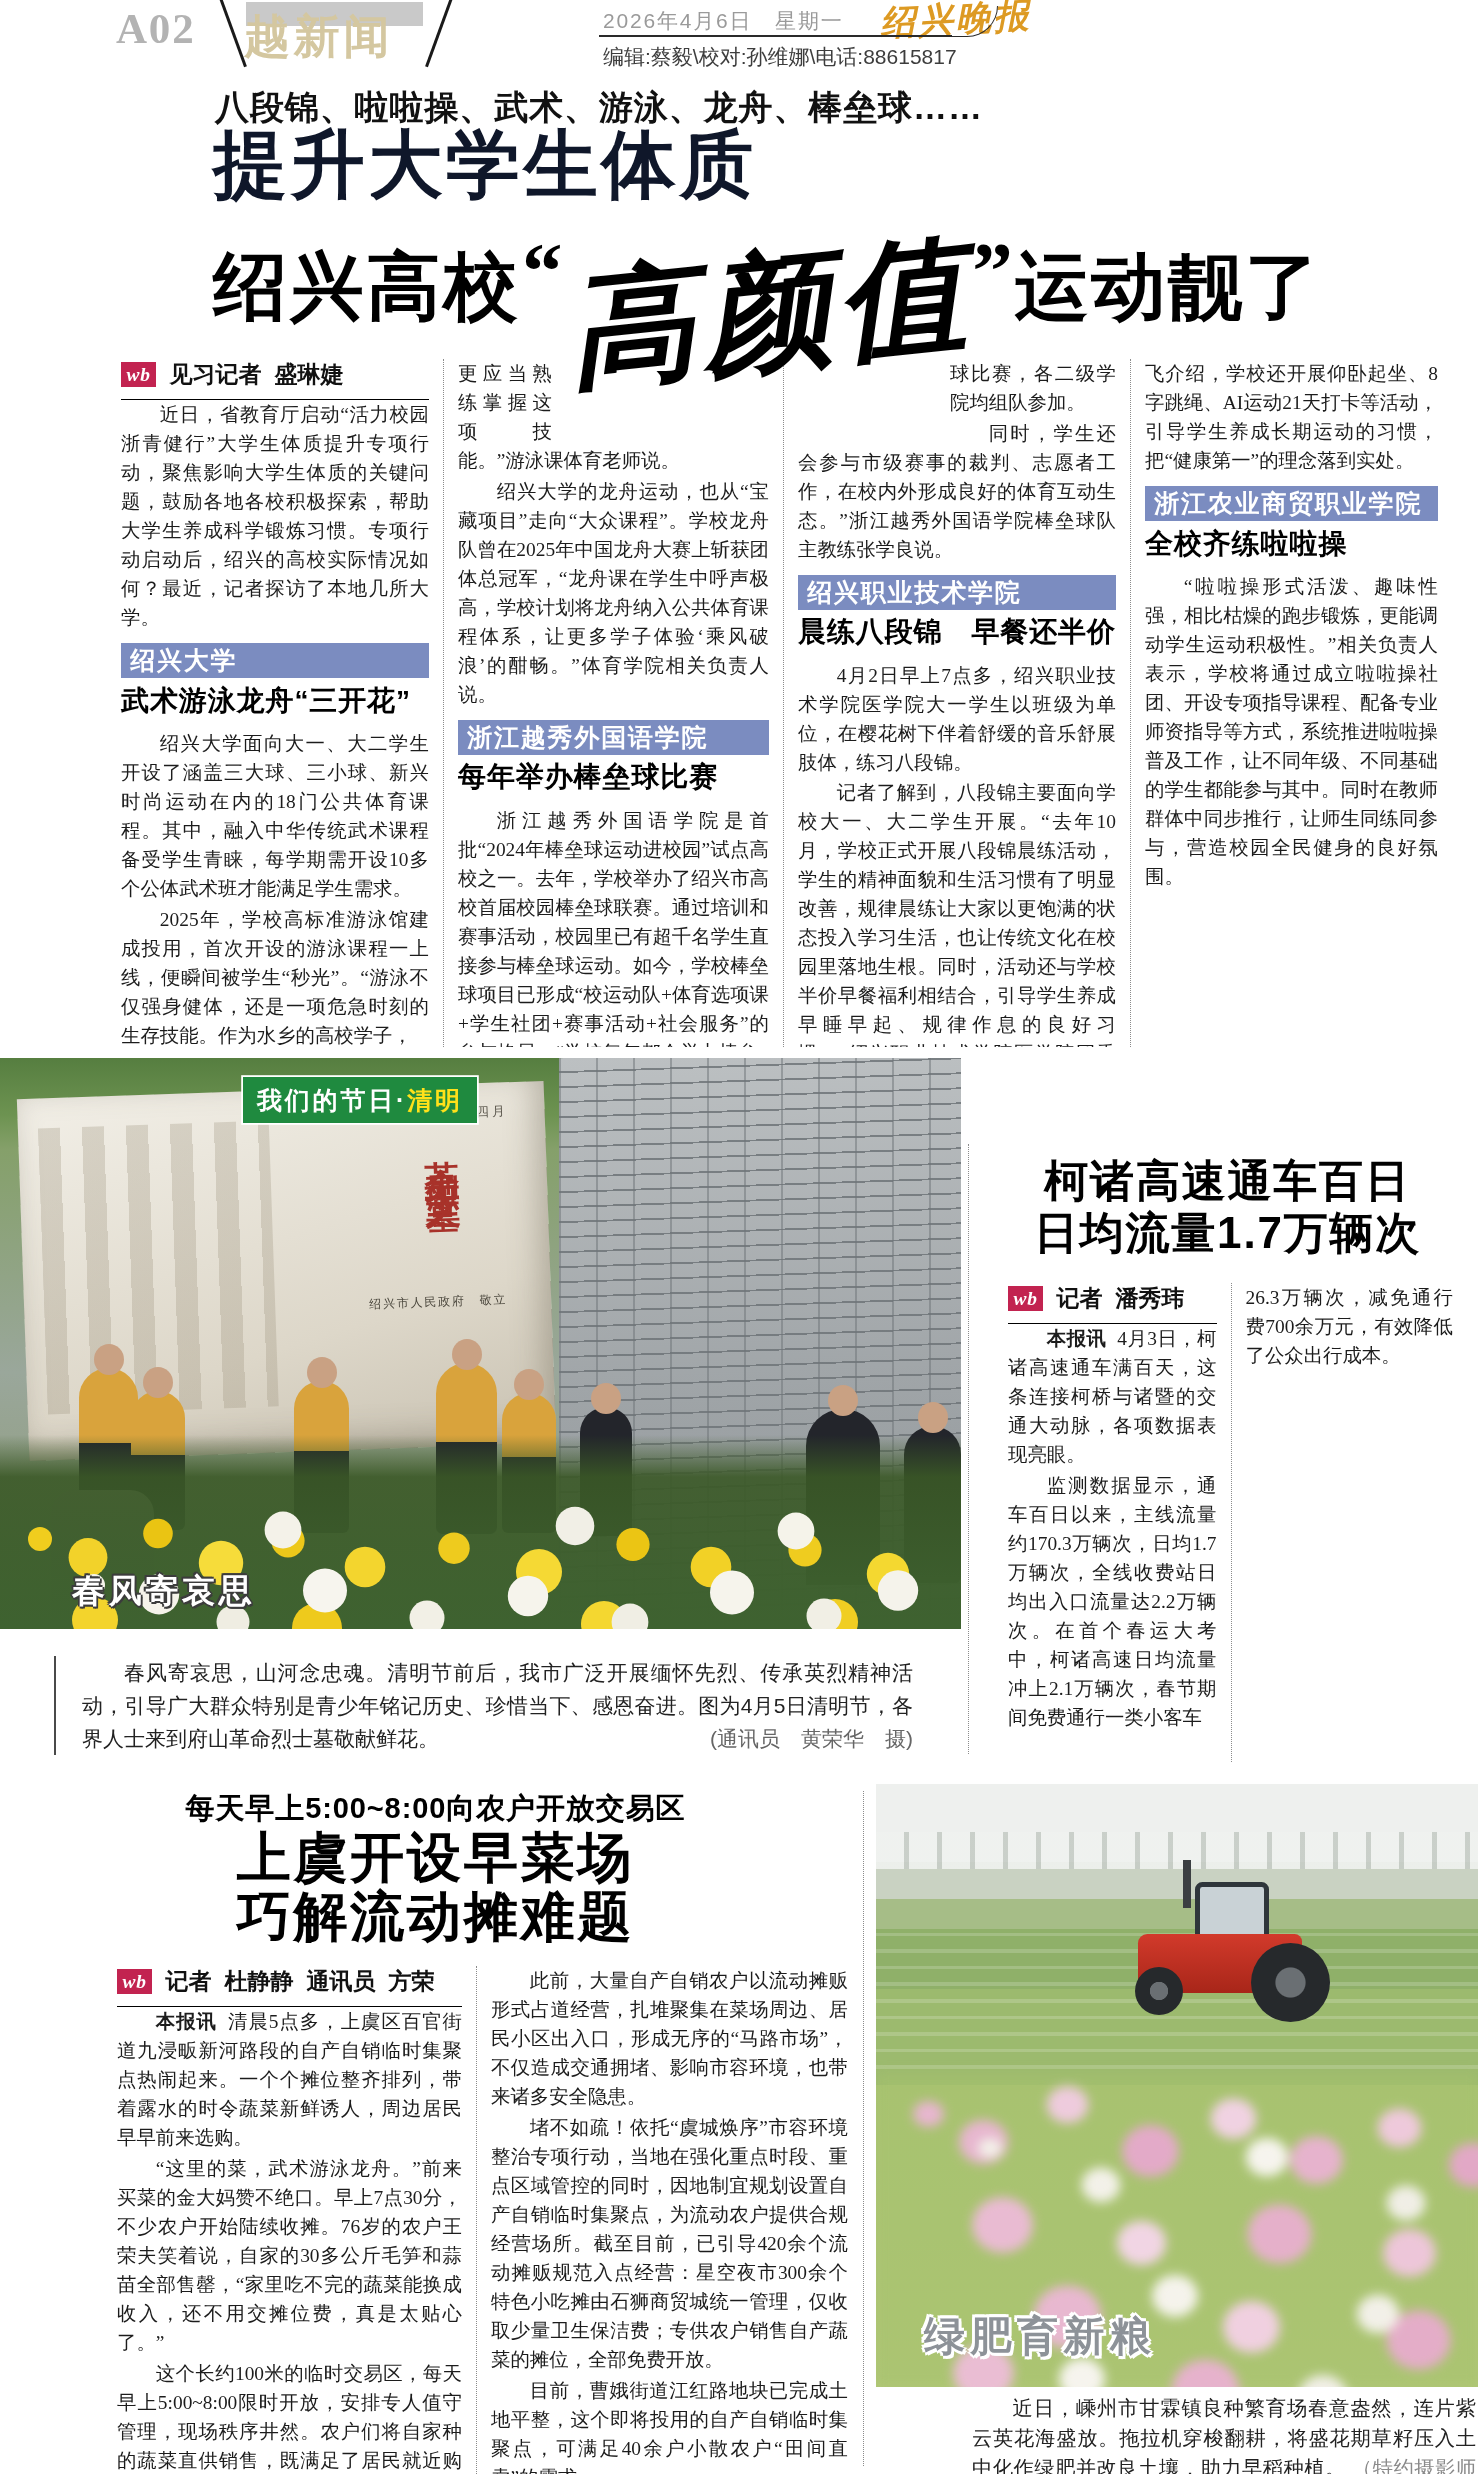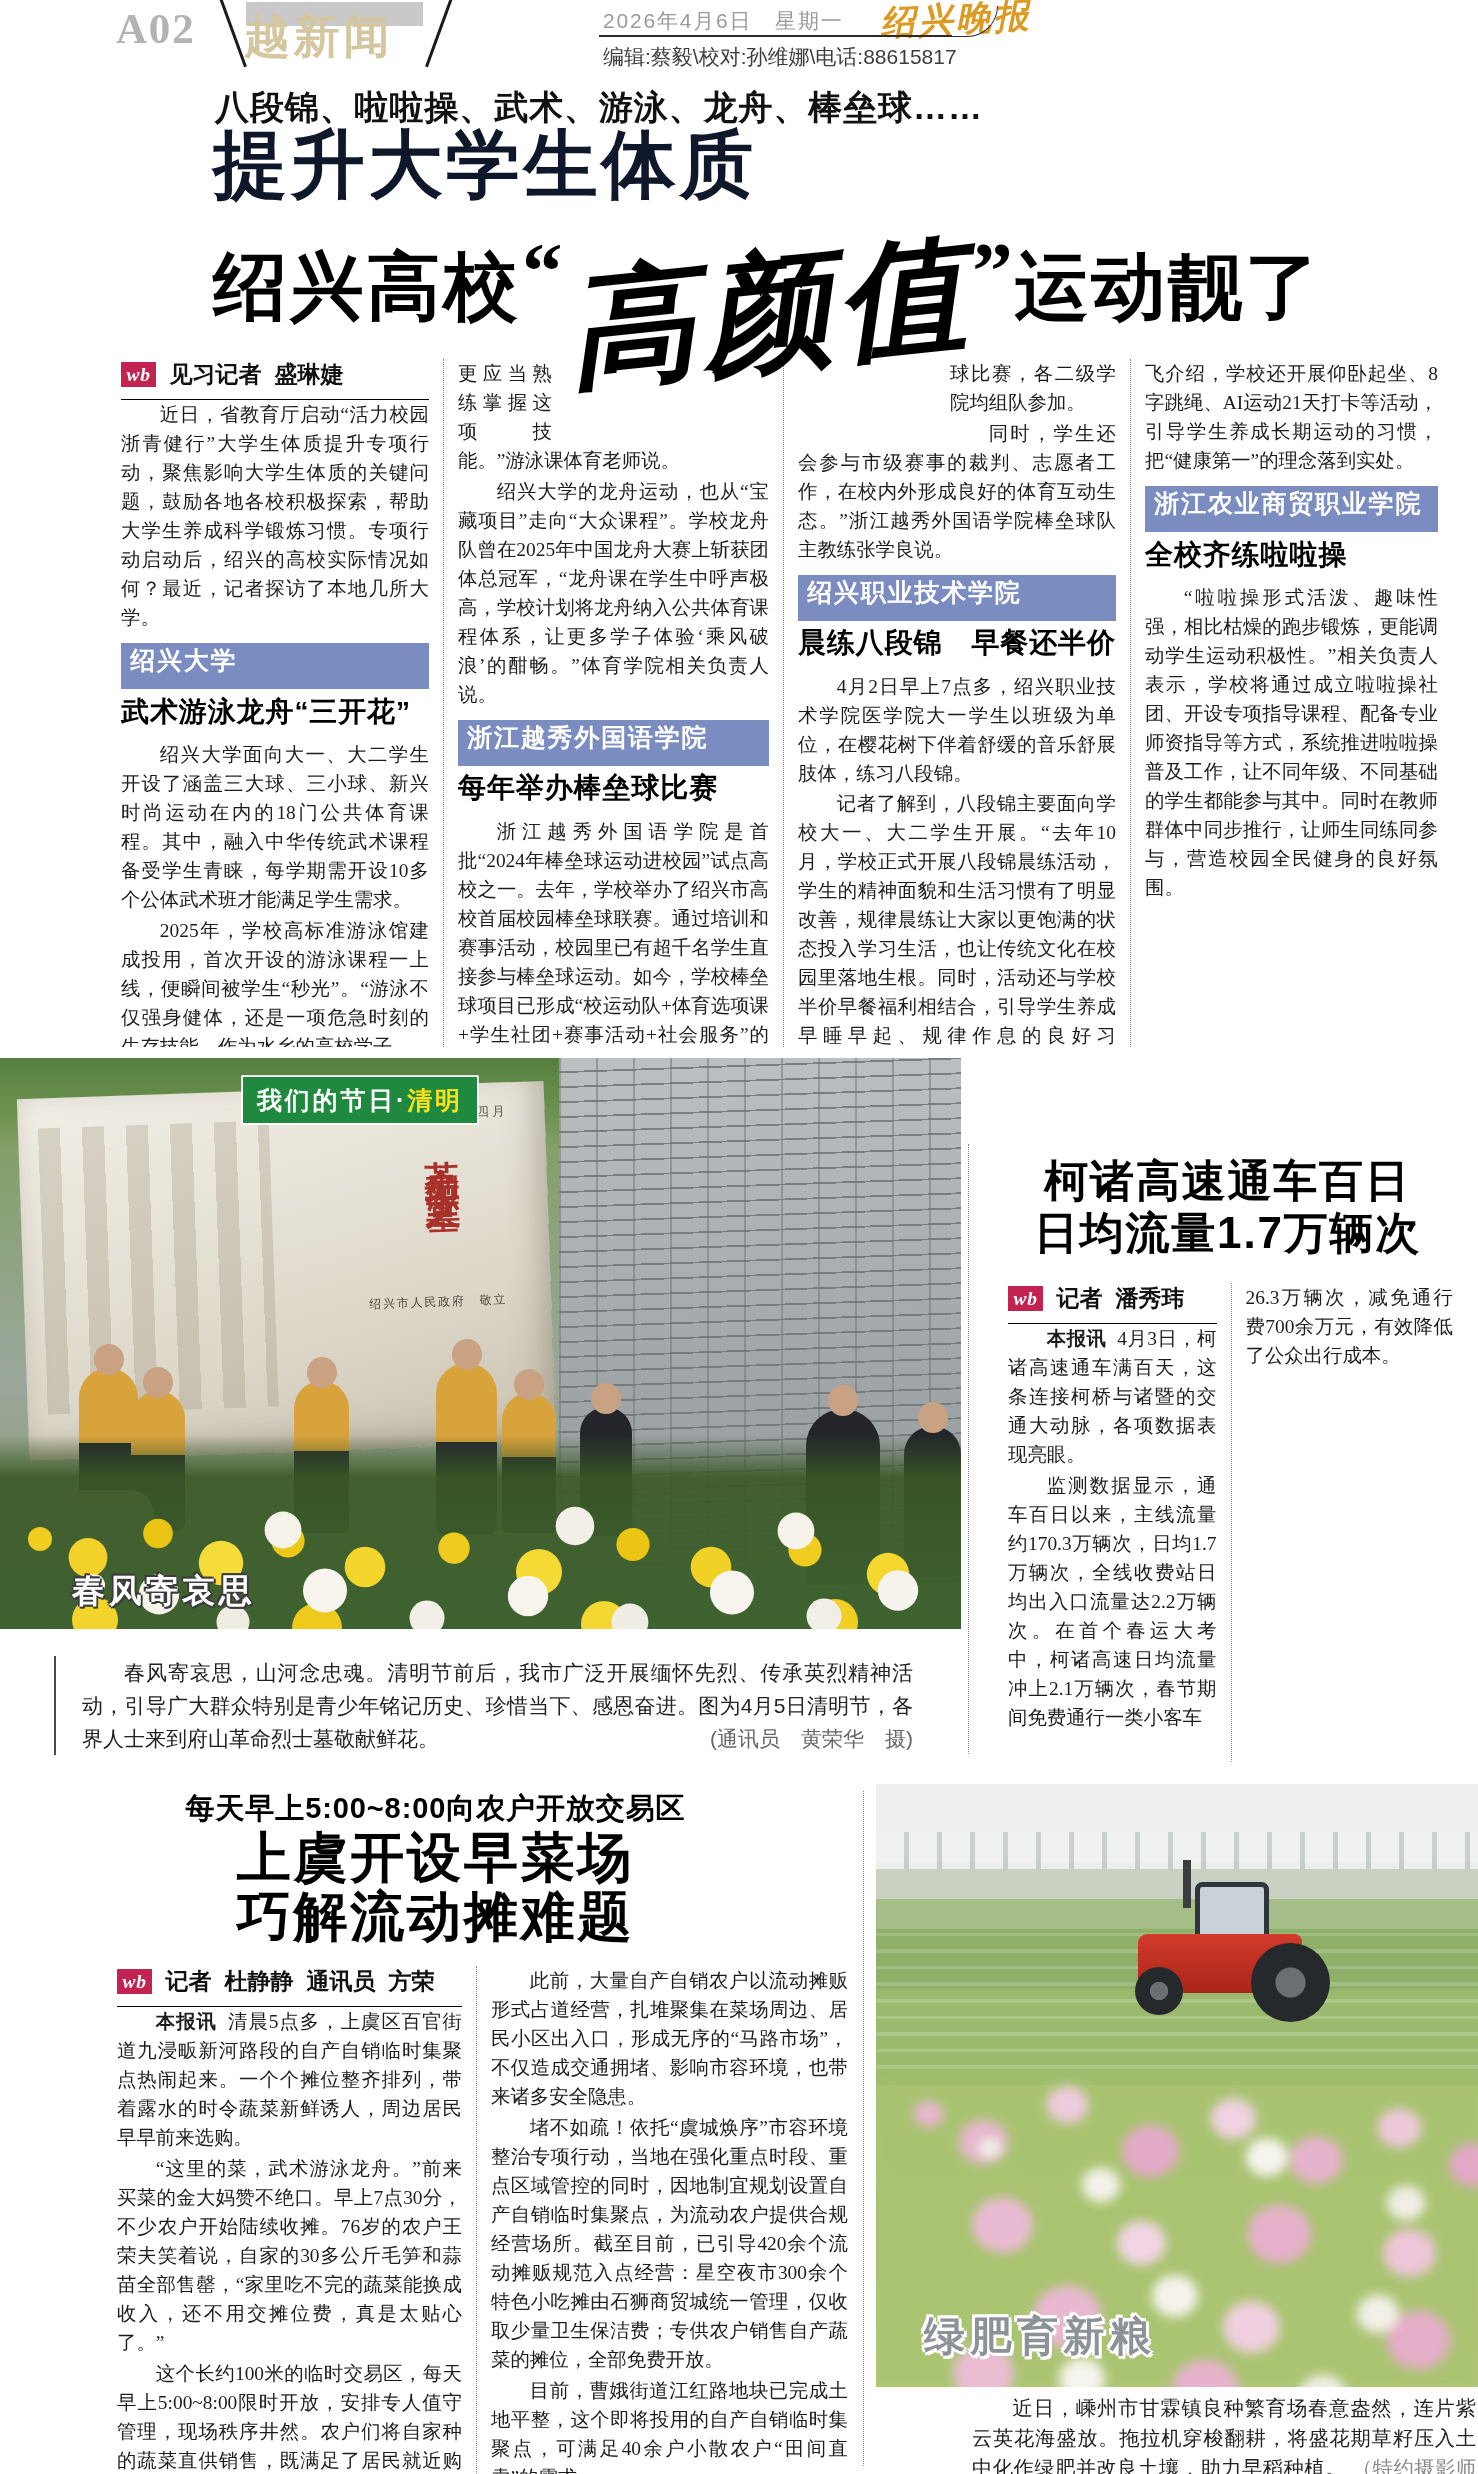--- a/index.html
+++ b/index.html
@@ -33,21 +33,21 @@
   .col{box-sizing:border-box;padding:0 14px;overflow:hidden;font:400 19.4px/29px "Liberation Serif",serif;text-align:justify;}
   .col+.col{border-left:1.8px dotted #8b8b8b;}
   .c1{width:336px;} .c2{width:340px;} .c3{width:347px;} .c4{width:322px;}
   .col p{margin:0 0 1.8px 0;}
   .col p.ind{text-indent:2em;}
   .wrapR{float:right;width:217px;height:61px;}
   .wrapL{float:left;width:152px;height:61px;}
   .byline{display:flex;align-items:center;gap:13px;font:700 23px "Liberation Sans",sans-serif;color:#111;
           border-bottom:1.8px solid #000;padding-bottom:9.2px;}
   .wb{background:#c22350;color:#fff;font:italic 800 19.4px "Liberation Serif",serif;padding:1.8px 5.5px;letter-spacing:0.9px;}
-  .secbar{background:#7b8cc0;color:#fff;font:700 25px/35px "Liberation Sans",sans-serif;height:46px;padding-left:9.2px;
+  .secbar{background:#7b8cc0;color:#fff;font:700 25px/35px "Liberation Sans",sans-serif;height:35px;padding-left:9.2px;
           margin:11px 0 3.7px 0;letter-spacing:1.8px;}
   .subhead{font:800 28px "Liberation Sans",sans-serif;color:#000;margin:3.7px 0 9.2px 0;letter-spacing:0.9px;}
 
   
   .photo-mem{position:absolute;left:0;top:1058px;width:961px;height:571px;overflow:hidden;
     background:linear-gradient(180deg,#567e40 0%,#6d9351 10%,#85a06a 16%,#9aa79b 55%,#8a976f 100%);}
   .pm-wall{position:absolute;right:-9.2px;top:-7.4px;width:411px;height:105%;transform:skewY(-2deg);
     background:repeating-linear-gradient(0deg,rgba(110,116,120,.85) 0 1.8px,rgba(0,0,0,0) 1.8px 15px),
                repeating-linear-gradient(90deg,rgba(110,116,120,.5) 0 1.8px,rgba(0,0,0,0) 1.8px 37px),
                linear-gradient(180deg,#bcc0c2,#a0a5a8 55%,#8d9396);}

